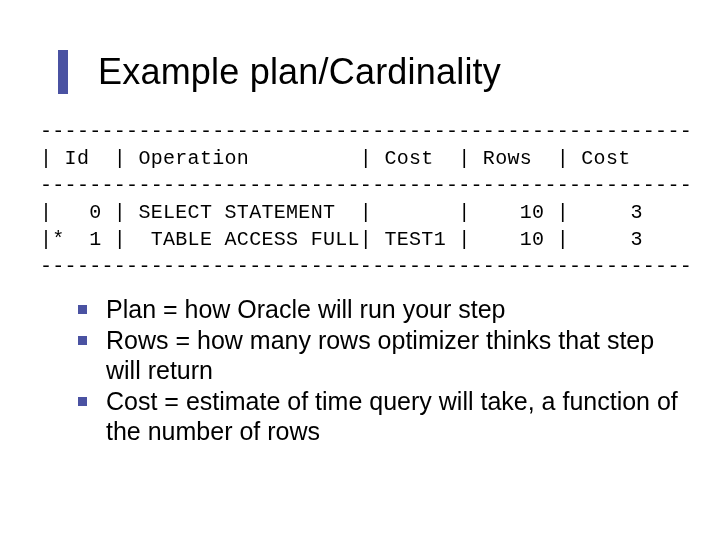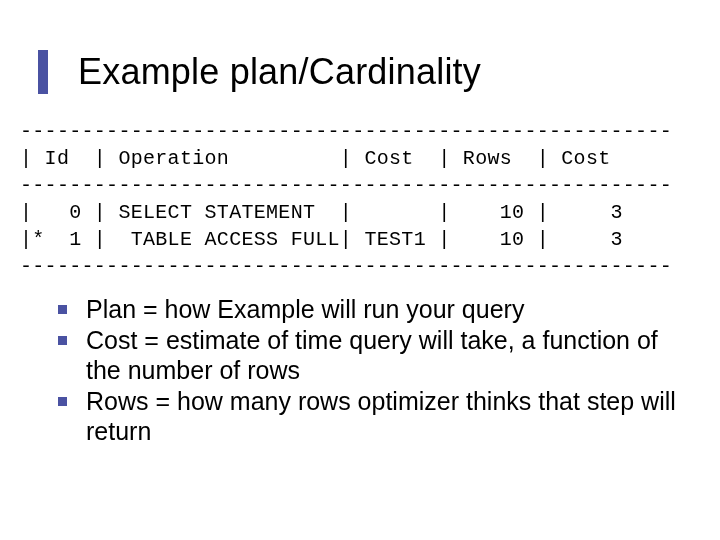--- a/index.html
+++ b/index.html
@@ -10,20 +10,21 @@
     background: #ffffff;
     font-family: Verdana, Geneva, sans-serif;
     color: #000;
     overflow: hidden;
   }
   .slide {
     width: 720px;
     height: 540px;
     position: relative;
     box-sizing: border-box;
+    padding-left: 20px;
   }
   .title-row {
     display: flex;
     align-items: center;
     padding: 50px 0 24px 38px;
   }
   .accent-bar {
     width: 10px;
     height: 44px;
     background: #4a52a2;
@@ -77,18 +78,18 @@
   </div>
 
   <div class="plan-block"><span>-----------------------------------------------------</span>
 <span>| Id  | Operation         | Cost  | Rows  | Cost</span>
 <span>-----------------------------------------------------</span>
 <span>|   0 | SELECT STATEMENT  |       |    10 |     3</span>
 <span>|*  1 |  TABLE ACCESS FULL| TEST1 |    10 |     3</span>
 <span>-----------------------------------------------------</span></div>
 
   <ul class="bullets">
-    <li><span>Plan = how Example will run your query</span></li>
+    <li><span>Plan = how Oracle will run your step</span></li>
+    <li><span>Rows = how many rows optimizer thinks that step will return</span></li>
     <li><span>Cost = estimate of time query will take, a function of the number of rows</span></li>
-    <li><span>Rows = how many rows optimizer thinks that step will return</span></li>
   </ul>
 
 </div>
 
 </body></html>

